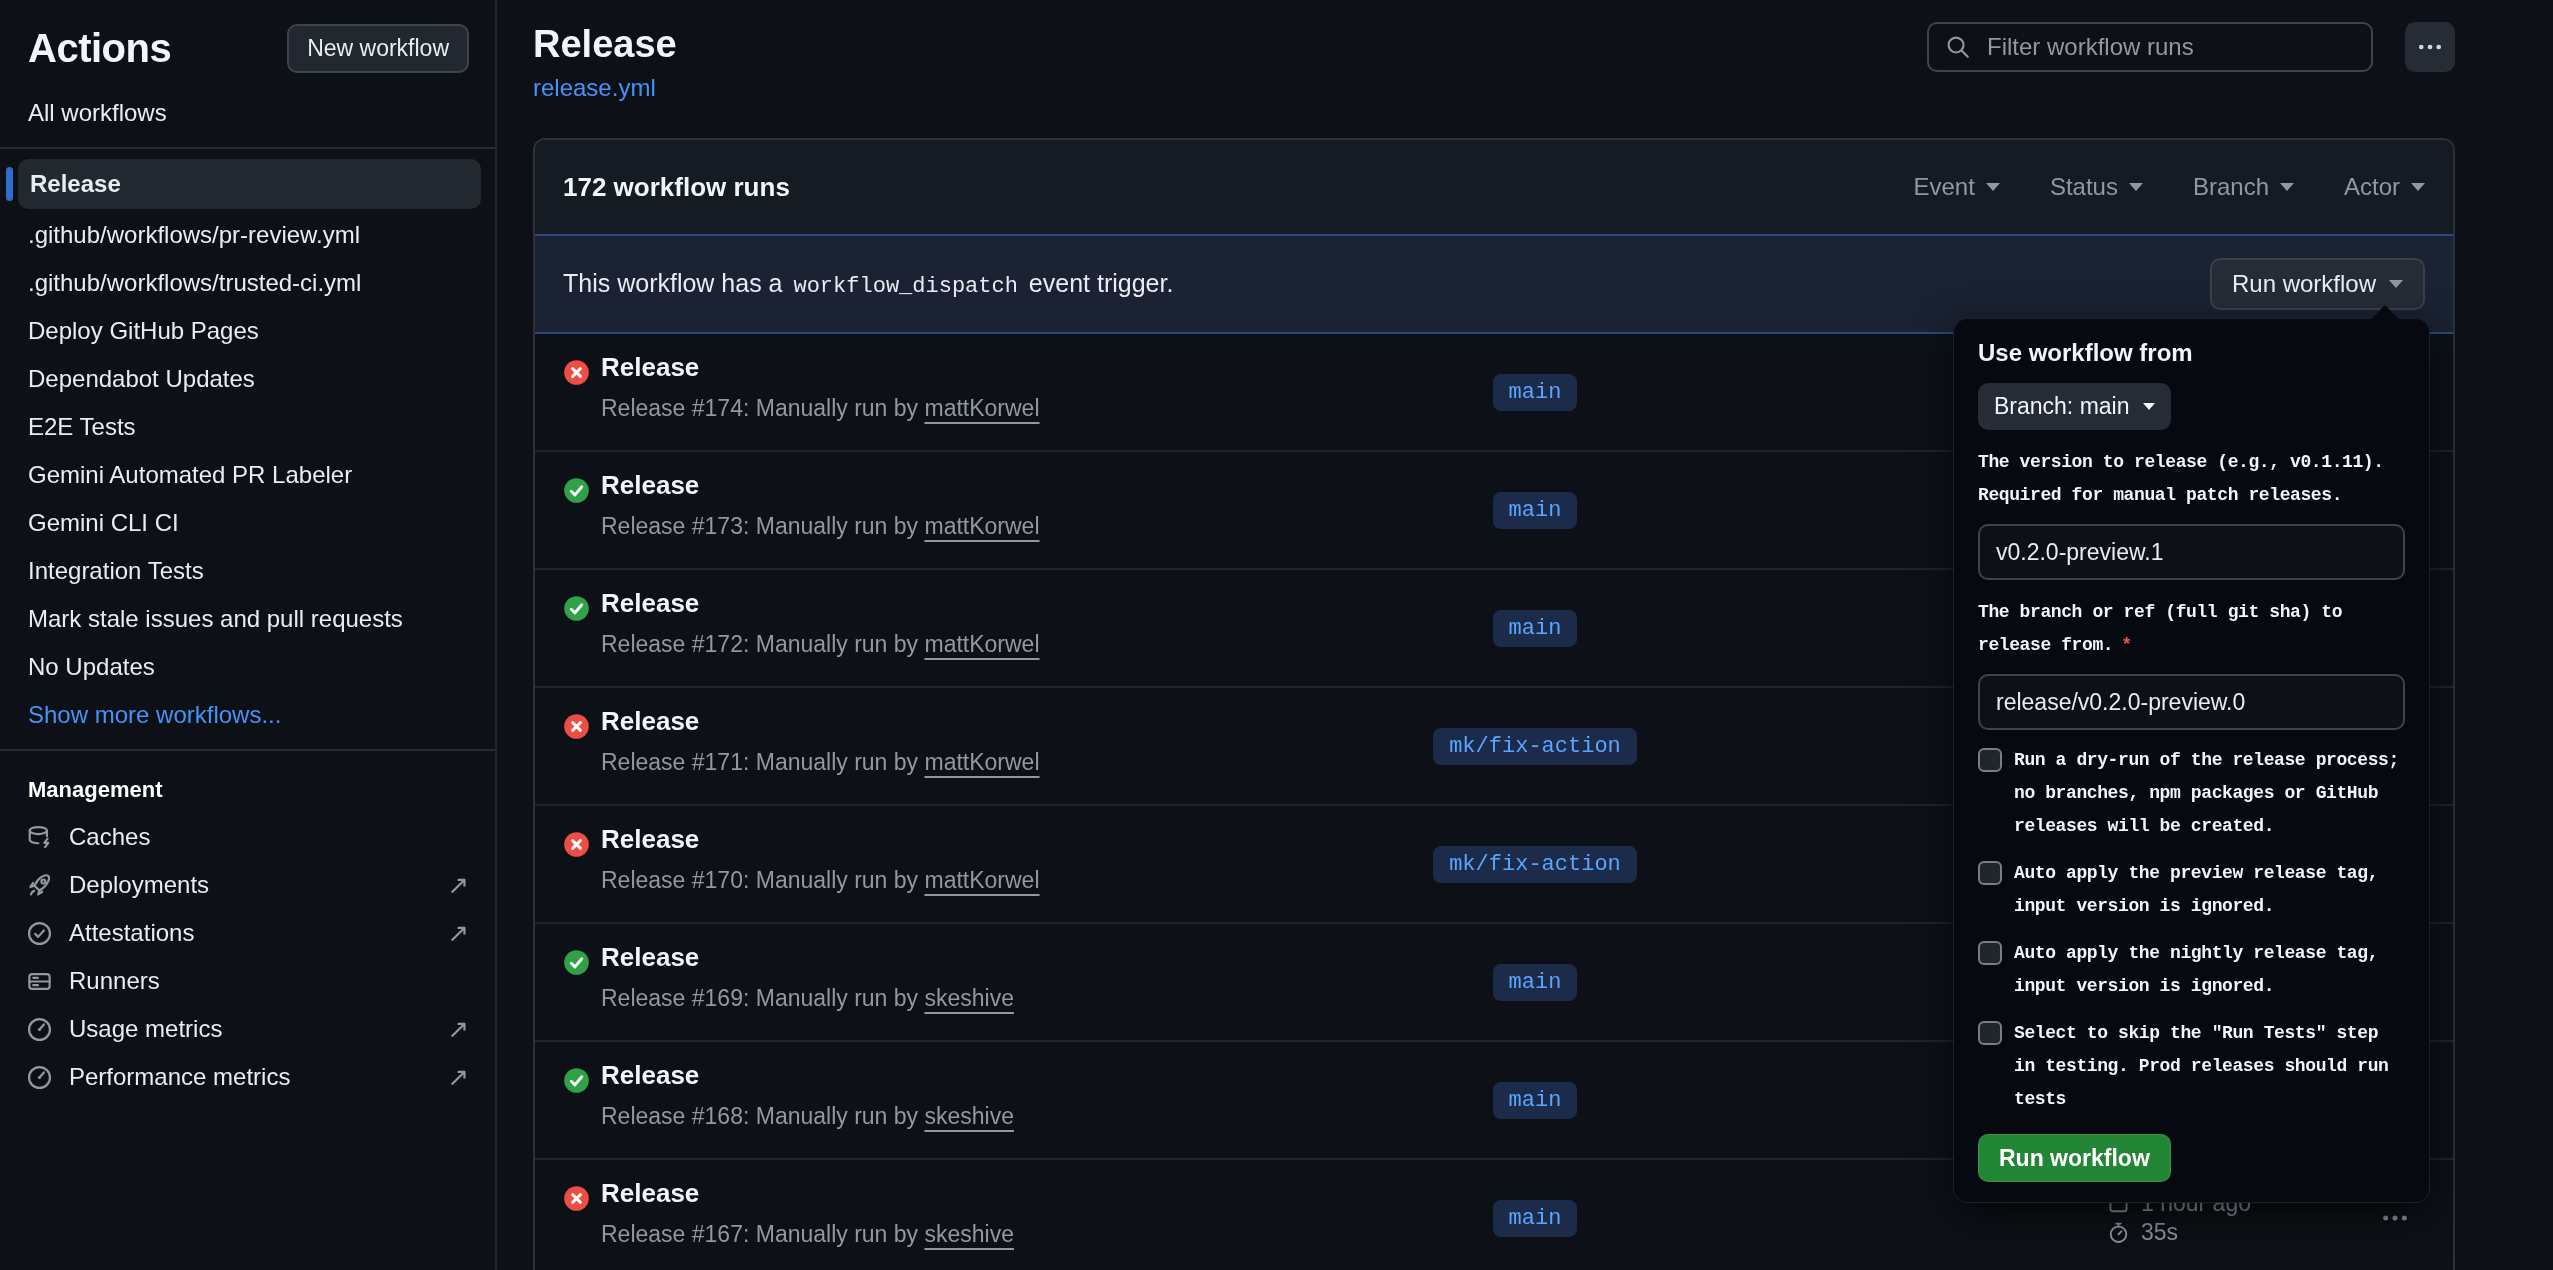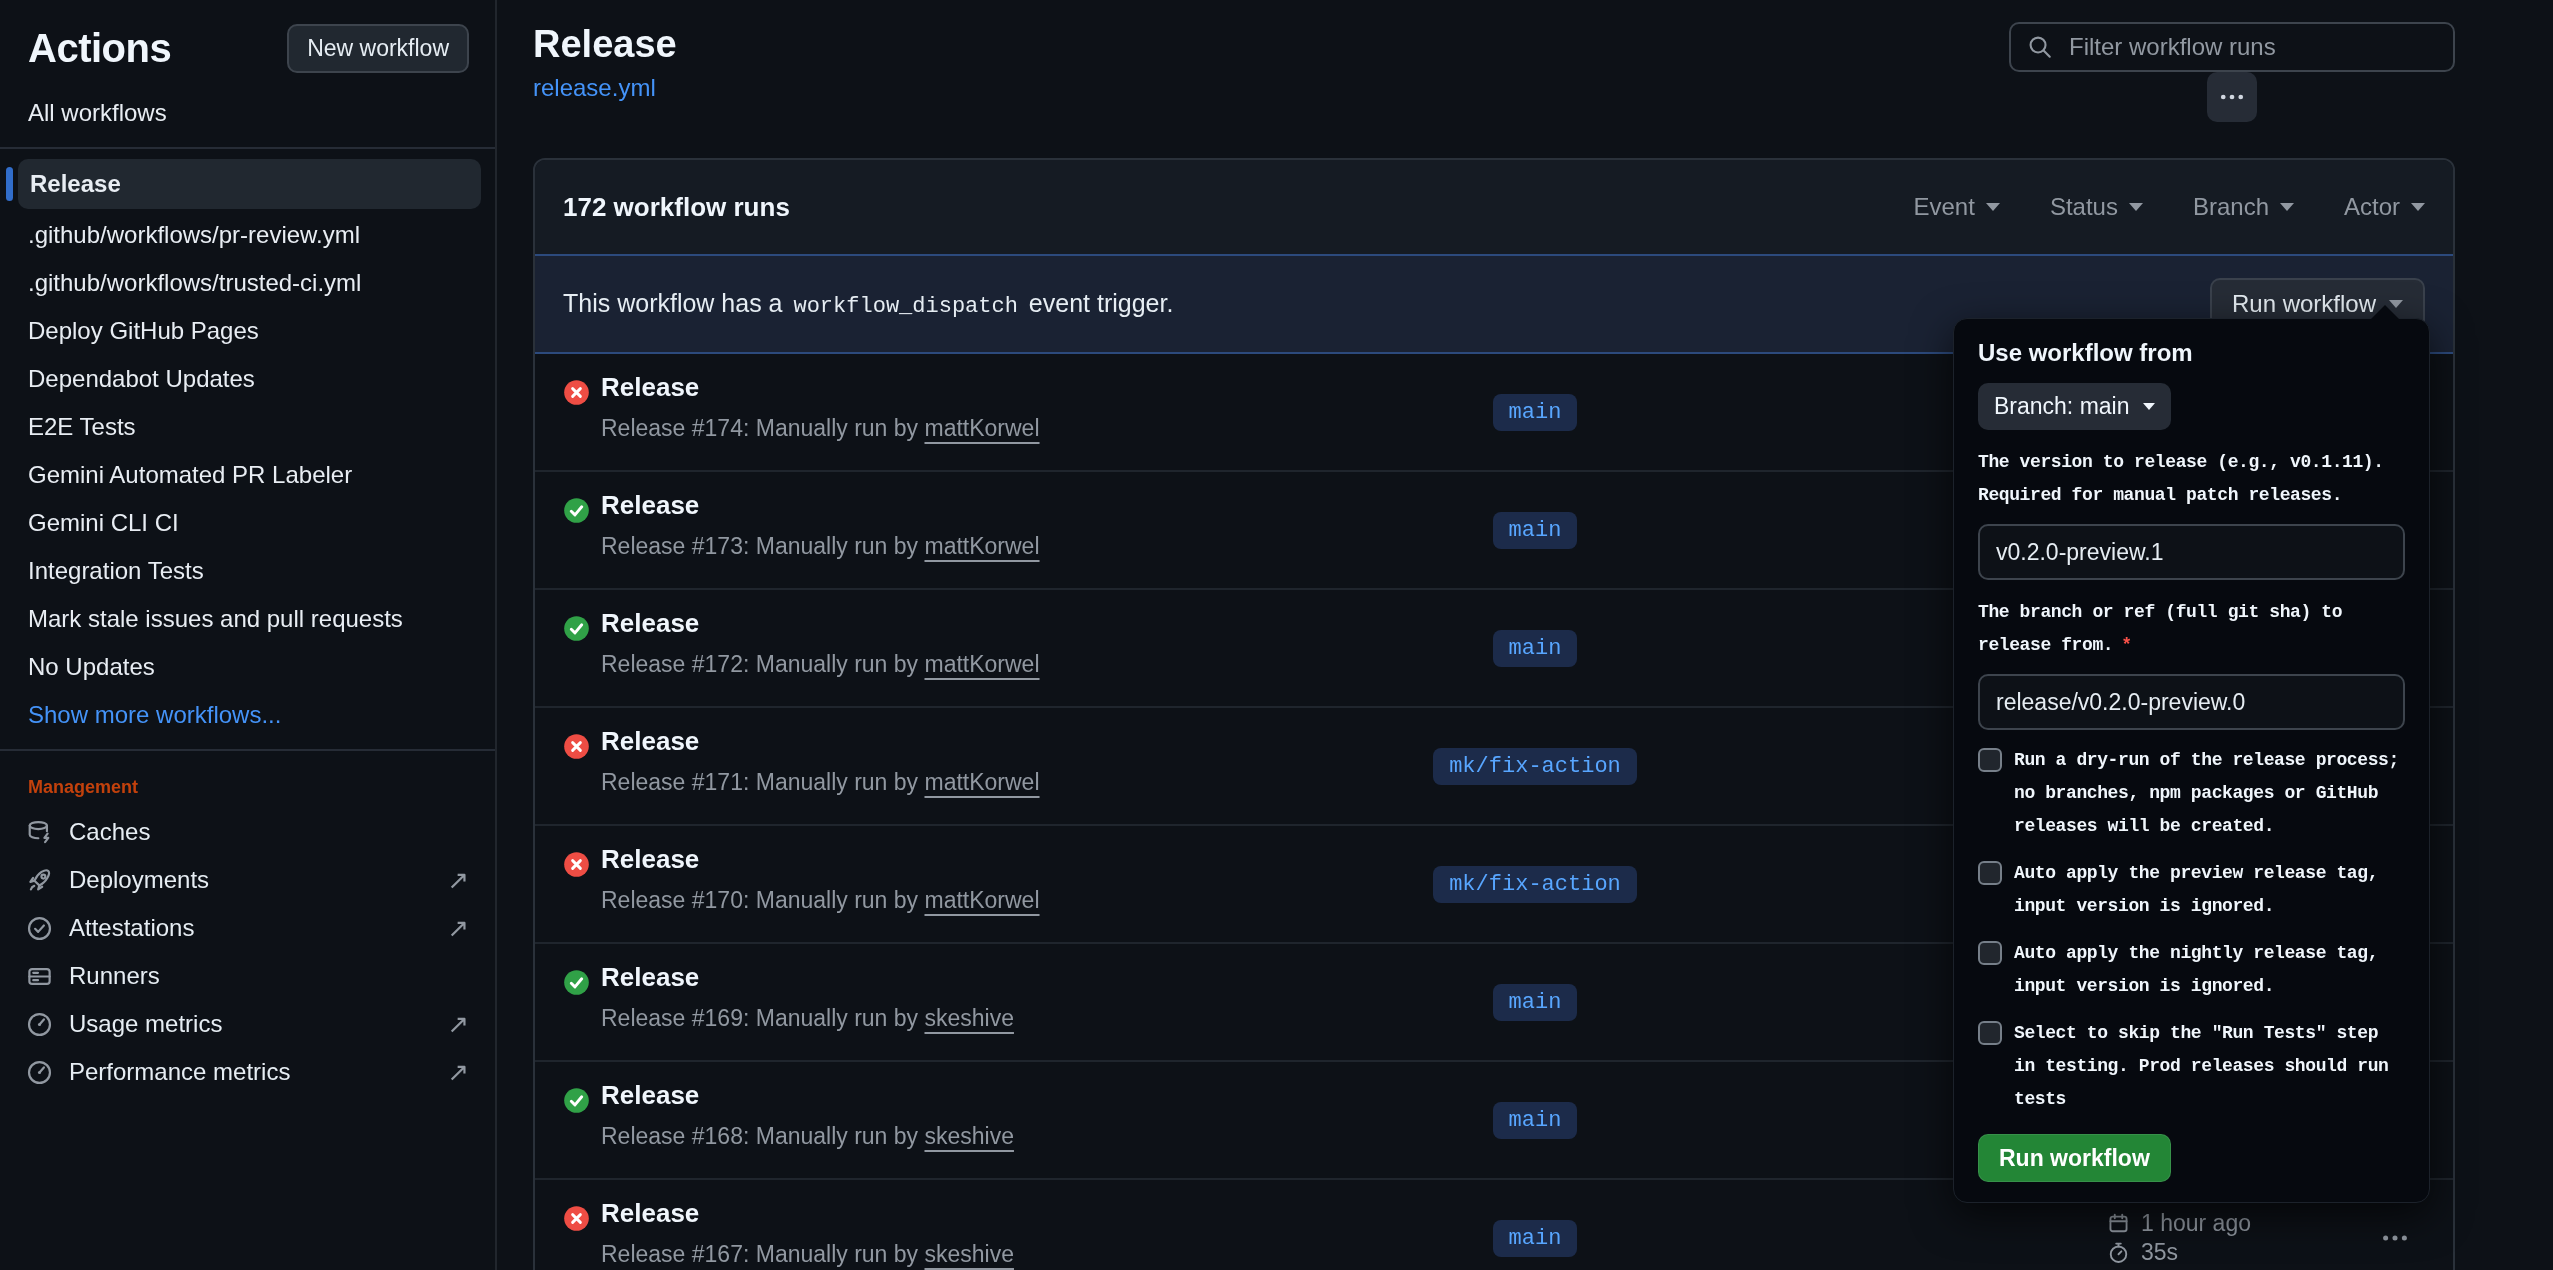--- a/index.html
+++ b/index.html
@@ -12,32 +12,32 @@
   .new-workflow-btn{font-size:23px;color:#e6edf3;background:#212830;border:2px solid #3d444d;
        border-radius:10px;padding:9px 18px;cursor:pointer;font-family:inherit;}
   .nav-item{height:48px;font-size:24px;color:#e8edf3;display:flex;align-items:center;
        padding:0 28px;cursor:pointer;white-space:nowrap;}
   .divider{border:none;border-top:2px solid #262c36;margin:10px 0;}
   .nav-item.selected{background:#212830;border-radius:10px;margin:2px 14px 2px 18px;padding:0 12px;
        font-weight:700;height:50px;position:relative;}
   .nav-item.selected .accent-bar{position:absolute;left:-12px;top:8px;width:7px;height:34px;
        background:#316dca;border-radius:4px;}
   .show-more{color:#4493f8;}
-  .mgmt-heading{font-size:18px;font-weight:700;color:#c2410c;padding:16px 28px 10px 28px;}
+  .mgmt-heading{font-size:22px;font-weight:700;color:#ffffff;padding:16px 28px 10px 28px;}
   .mgmt-item{height:48px;display:flex;align-items:center;gap:16px;padding:0 26px;font-size:24px;cursor:pointer;}
   .mgmt-item .icon{width:27px;height:27px;color:#9198a1;flex:none;}
   .ext{margin-left:auto;color:#9198a1;font-size:26px;}
   .icon svg{width:100%;height:100%;fill:none;stroke:currentColor;stroke-width:1.3;
        stroke-linecap:round;stroke-linejoin:round;display:block;}
   
   .main{flex:1;position:relative;padding:0 98px 0 36px;box-sizing:border-box;}
   .main-top{display:flex;justify-content:space-between;align-items:flex-start;padding-top:22px;}
   .page-title{font-size:38px;font-weight:700;color:#f0f6fc;margin:0;line-height:44px;}
   .file-link{display:inline-block;margin-top:8px;font-size:24px;color:#4493f8;text-decoration:none;cursor:pointer;}
-  .top-right{display:flex;gap:0;align-items:center;flex-direction:column;}
+  .top-right{display:flex;gap:32px;align-items:center;}
   .filter-box{width:446px;height:50px;border:2px solid #3d444d;border-radius:10px;background:#0d1117;
        display:flex;align-items:center;gap:14px;padding:0 16px;box-sizing:border-box;}
   .filter-box .icon{width:26px;height:26px;color:#9198a1;}
   .filter-input{flex:1;background:transparent;border:none;outline:none;color:#e6edf3;
        font-size:24px;font-family:inherit;}
   .filter-input::placeholder{color:#9198a1;}
   .kebab-btn{width:50px;height:50px;background:#262c36;border:none;border-radius:10px;cursor:pointer;
        display:flex;align-items:center;justify-content:center;color:#d1d7e0;padding:0;}
   .kebab-btn .icon{width:28px;height:28px;}
   

